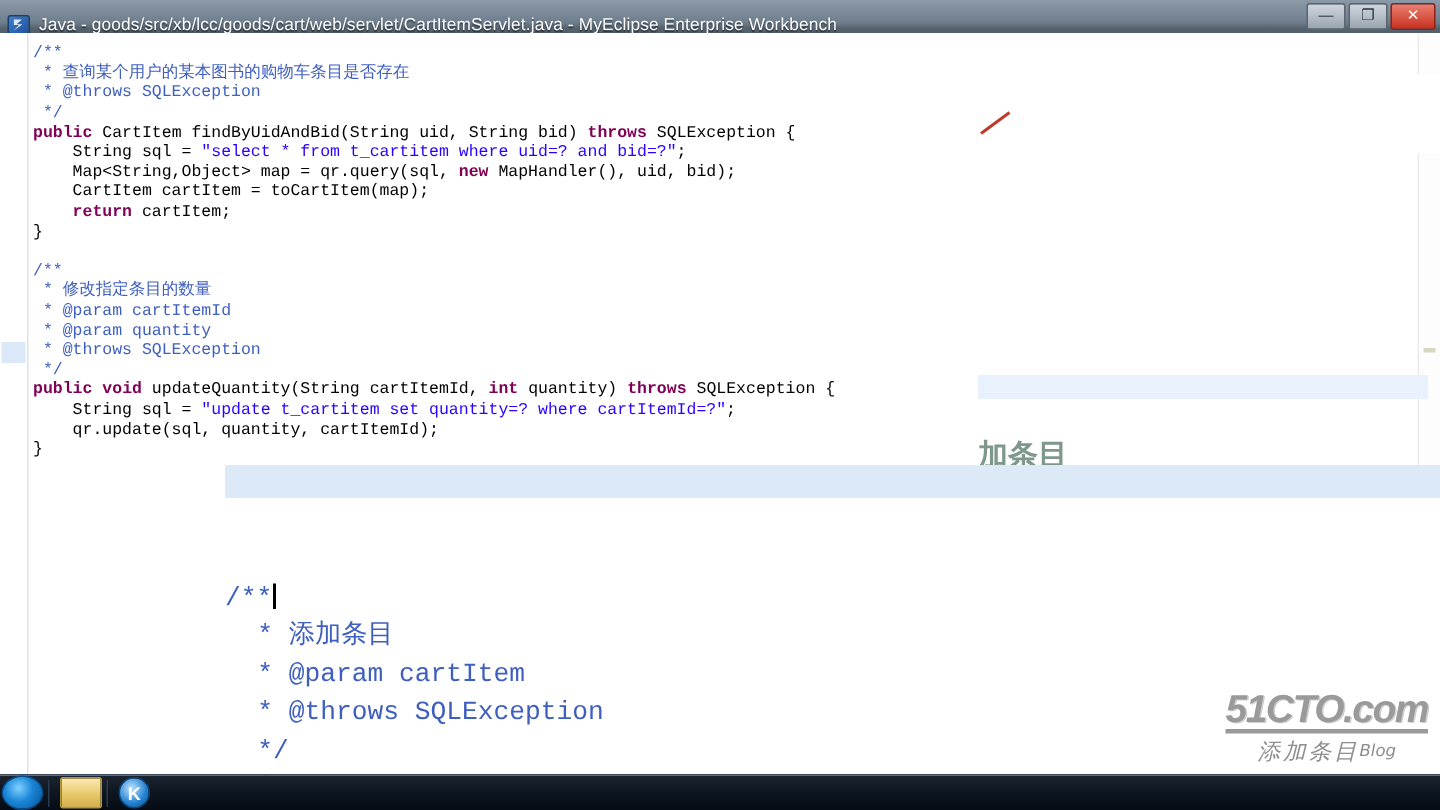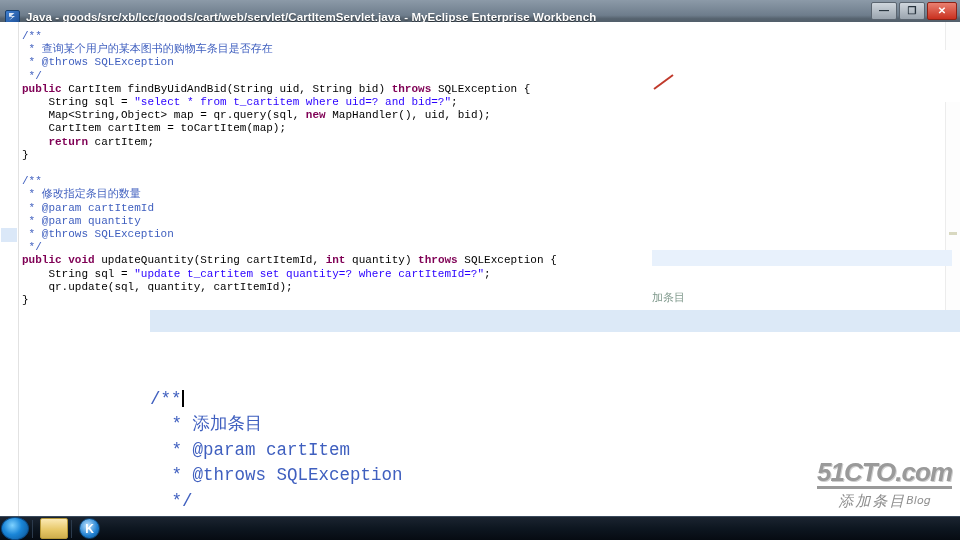--- a/index.html
+++ b/index.html
@@ -8,21 +8,21 @@
     background:#ffffff;
     font-family:"Liberation Sans", sans-serif;
   }
   #app{position:relative;width:960px;height:540px;overflow:hidden;background:#fff;}
 
   
   .titlebar{
     position:absolute;left:0;top:0;width:960px;height:35px;
     background:linear-gradient(to bottom,#8c9aa8 0%,#6e7d8c 45%,#56636f 55%,#46525d 100%);
     border-bottom:1px solid #2f3740;
-    display:flex;align-items:center;box-sizing:border-box;font-weight:bold;
+    display:flex;align-items:center;box-sizing:border-box;
   }
   .tb-icon{
     width:13px;height:13px;margin-left:5px;margin-right:6px;flex:0 0 auto;
     background:linear-gradient(135deg,#3f7fd0,#1d4f96);
     border:1px solid #17406f;border-radius:2px;position:relative;
   }
   .tb-icon:after{
     content:"";position:absolute;left:3px;top:2px;width:6px;height:8px;
     background:#dfe9f6;clip-path:polygon(0 0,100% 0,35% 45%,100% 45%,0 100%,60% 52%,0 52%);
   }
@@ -72,21 +72,21 @@
   .str{color:#2a00ff;}
   .cmtdoc{color:#3f5fbf;}
   .plain{color:#000000;}
 
   
   .band{
     position:absolute;left:652px;top:228px;width:300px;height:16px;background:#e8f1fc;
   }
   .band-text{
     position:absolute;left:652px;top:268px;font-family:"Liberation Serif",serif;
-    font-size:11px;color:#5f7f6f;opacity:.8;
+    font-size:20px;color:#5f7f6f;opacity:.8;font-weight:bold;
   }
 
   
   .mag{
     position:absolute;background:#ffffff;
     font-family:"Liberation Mono", monospace;white-space:pre;overflow:hidden;
   }
   
   .mag-top{
     left:652px;top:28px;width:308px;height:52px;font-size:17px;line-height:25px;

